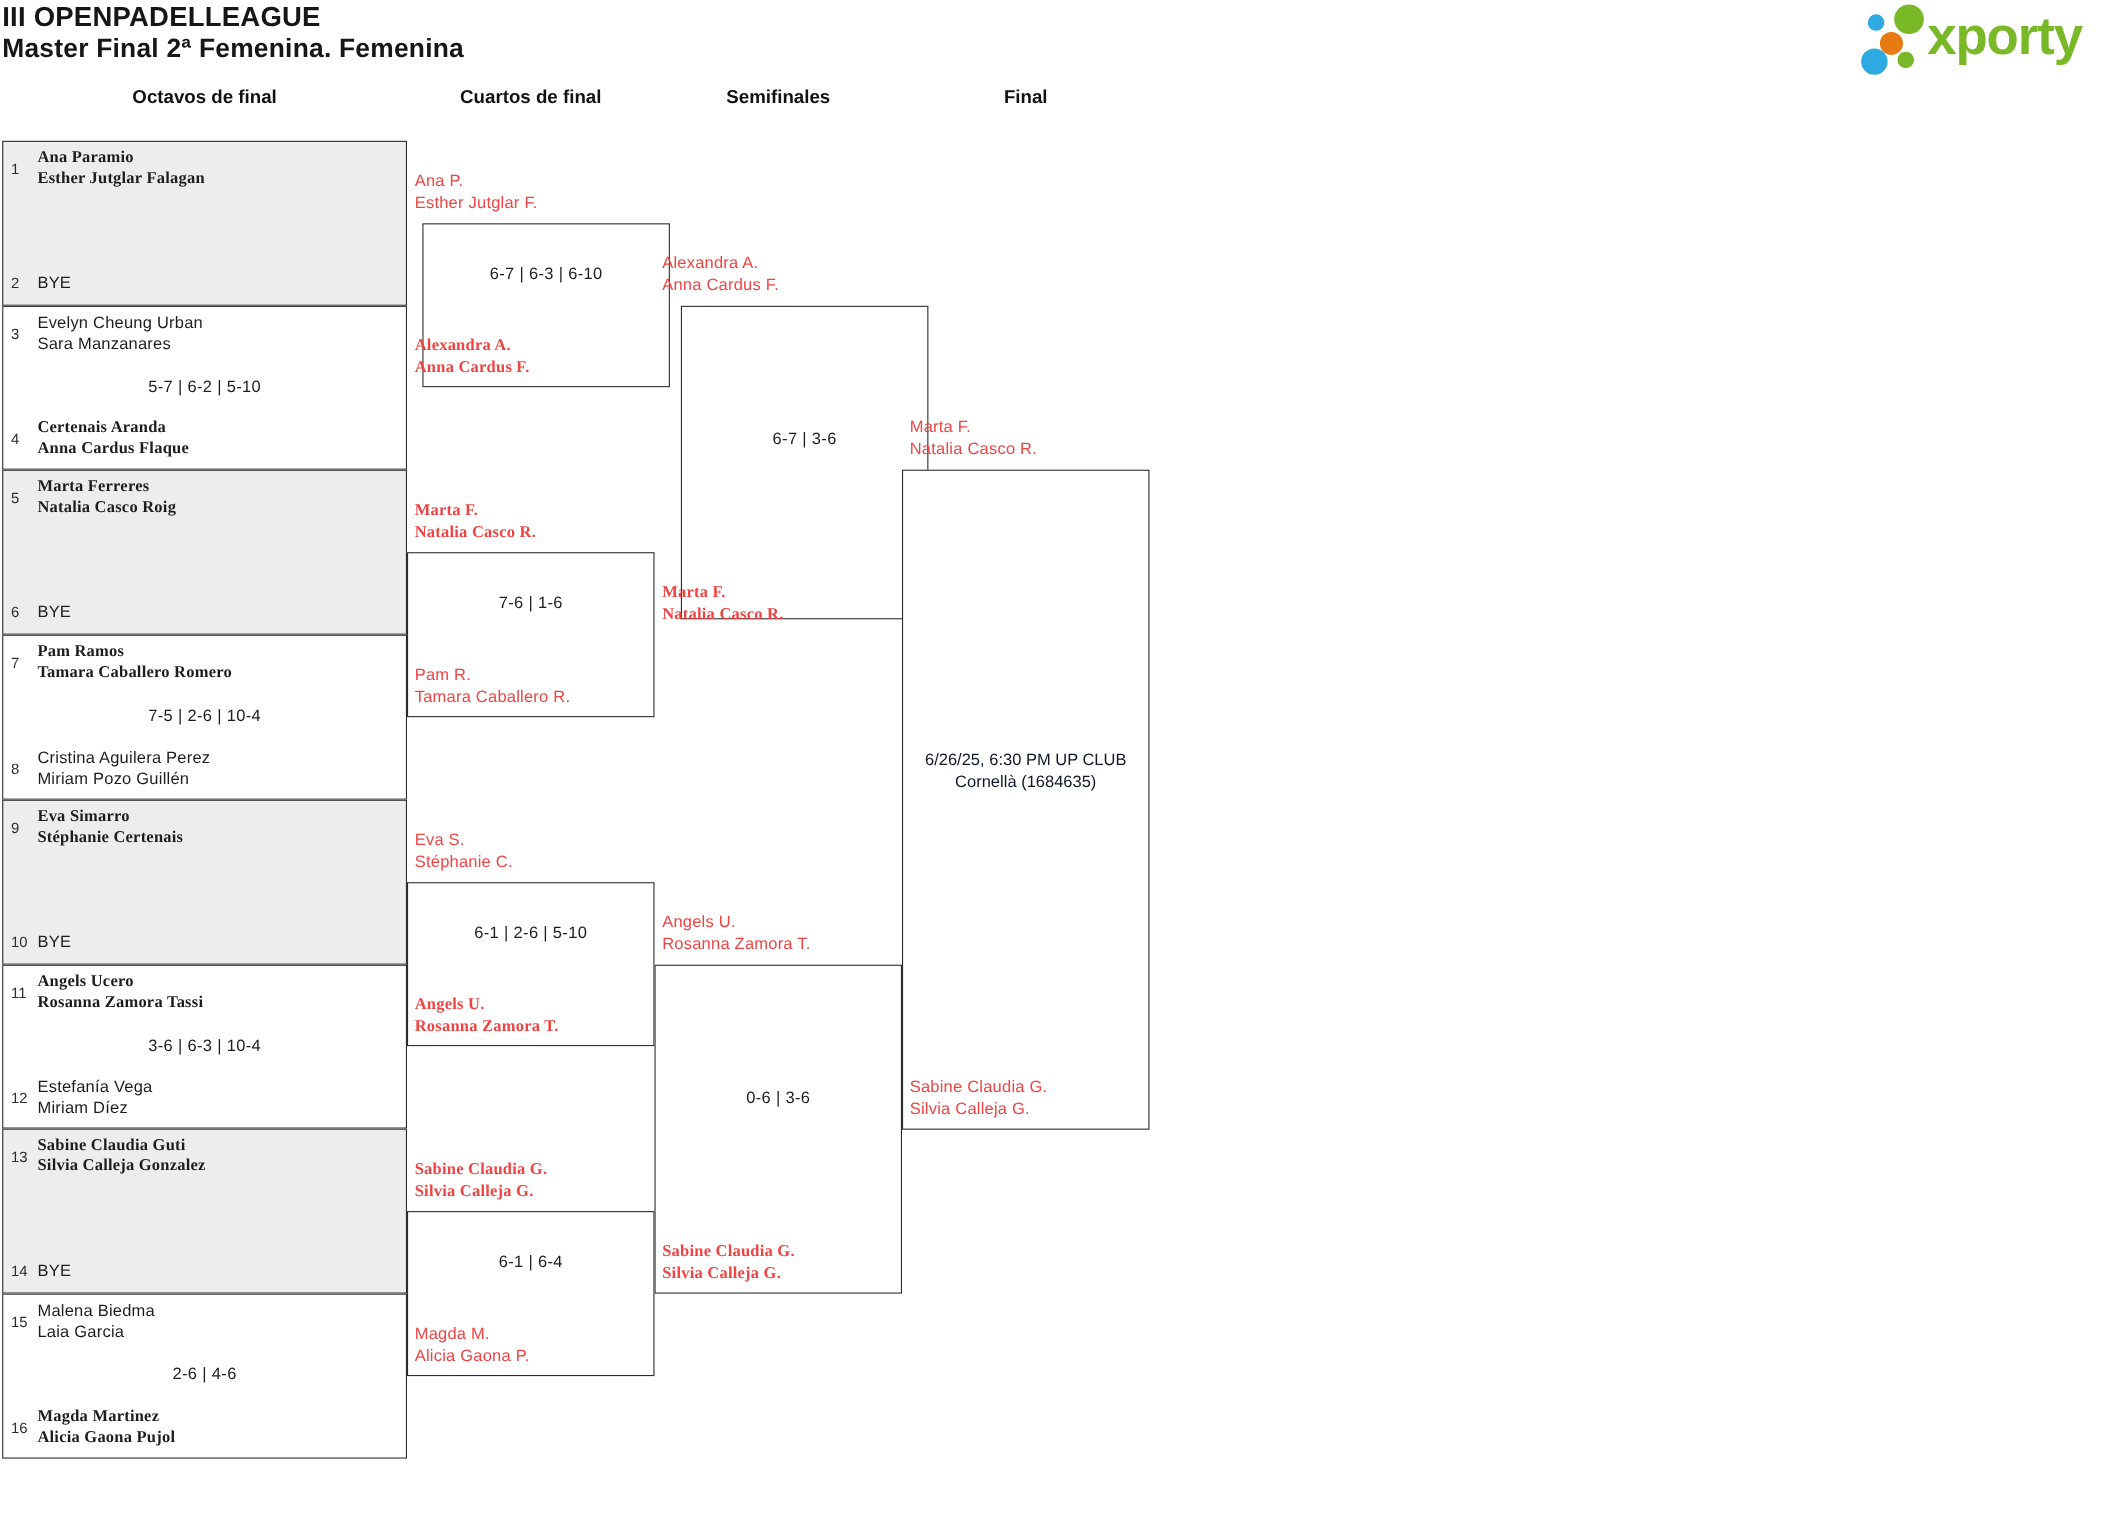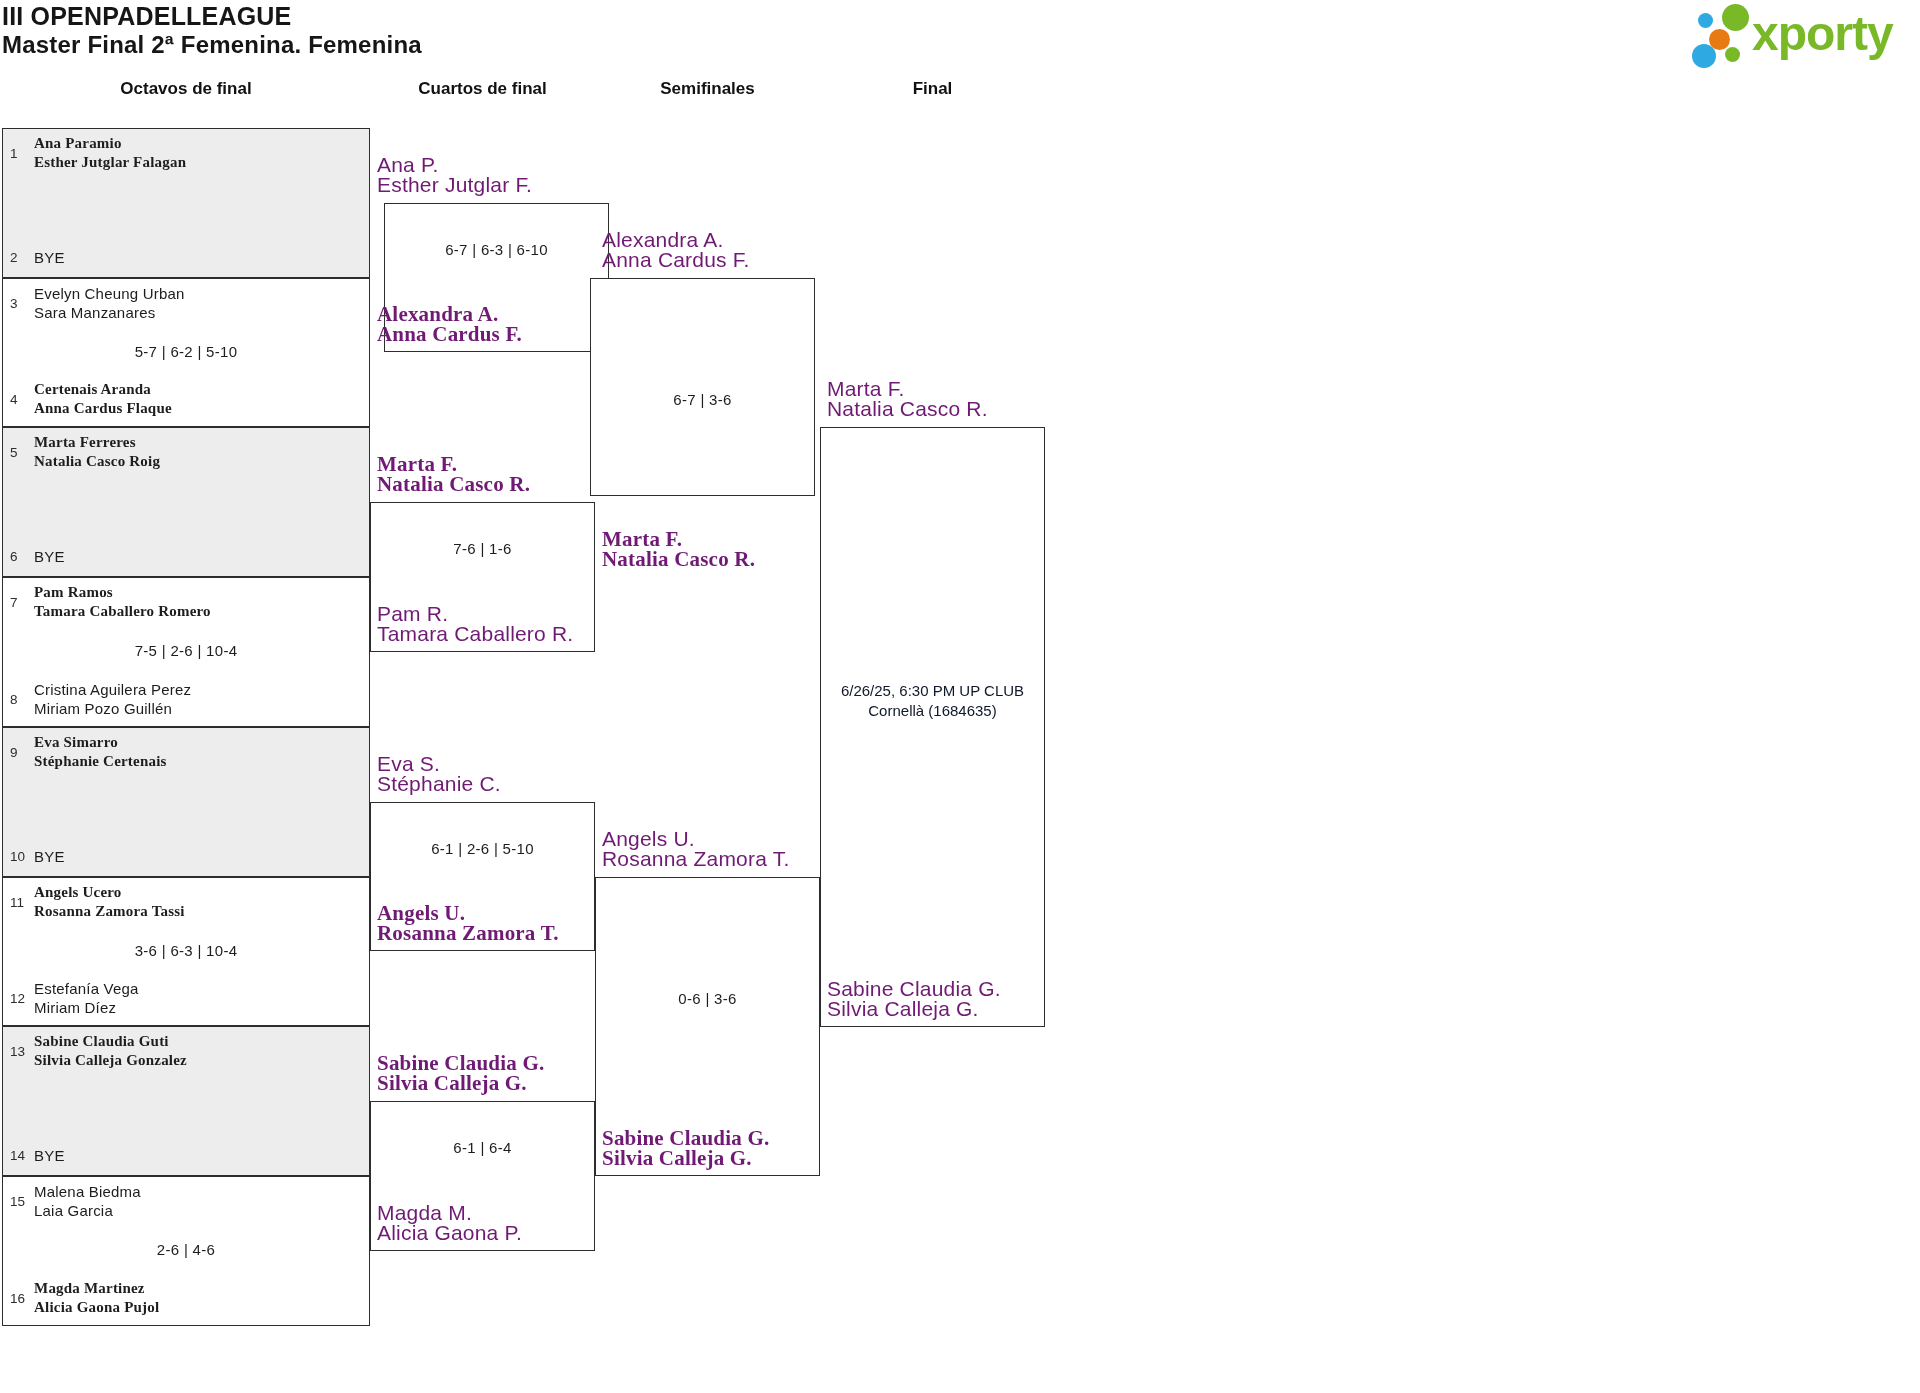--- a/index.html
+++ b/index.html
@@ -15,21 +15,21 @@
   .r1team{position:absolute;left:7px;display:flex;align-items:center;gap:9px;}
   .seed{font-size:13.5px;color:#2d2d2d;min-width:15px;}
   .names{font-size:15px;line-height:19px;letter-spacing:.2px;color:#1d1d1d;}
   .nline{display:block;}
   .win{font-weight:700;font-family:Liberation Serif, serif;}
   .score{position:absolute;left:0;width:100%;text-align:center;font-size:15px;letter-spacing:.3px;color:#1d1d1d;}
   .r1score{top:calc(50% - 10px);}
   .qscore{top:37px;}
   .sscore{top:112px;}
   .schedule{position:absolute;top:253px;left:0;width:100%;text-align:center;font-size:15px;line-height:20px;color:#0f172a;}
-  .label{position:absolute;font-size:21px;line-height:20px;letter-spacing:.2px;color:#701a75;}
+  .label{position:absolute;font-size:15px;line-height:20px;letter-spacing:.2px;color:#ef4444;}
   .dot{position:absolute;border-radius:50%;}
   .logotext{position:absolute;left:1752px;top:8px;font-size:48px;font-weight:700;letter-spacing:-1px;line-height:1.1;color:#79b928;}
 </style>
 </head>
 <body>
 
 <div class="title">III OPENPADELLEAGUE</div>
 <div class="subtitle">Master Final 2ª Femenina. Femenina</div>
 
 <div>
@@ -221,21 +221,21 @@
 </div>
 <div class="label win" style="left:377px;top:1053px">
   <span class="nline">Sabine Claudia G.</span>
   <span class="nline">Silvia Calleja G.</span>
 </div>
 <div class="label" style="left:377px;top:1203px">
   <span class="nline">Magda M.</span>
   <span class="nline">Alicia Gaona P.</span>
 </div>
 
-<div class="box" style="left:590px;top:278px;width:225px;height:218px">
+<div class="box" style="left:619px;top:278px;width:225px;height:285px">
   <div class="score sscore">6-7 | 3-6</div>
 </div>
 <div class="box" style="left:595px;top:877px;width:225px;height:299px">
   <div class="score sscore">0-6 | 3-6</div>
 </div>
 
 <div class="label" style="left:602px;top:230px">
   <span class="nline">Alexandra A.</span>
   <span class="nline">Anna Cardus F.</span>
 </div>

